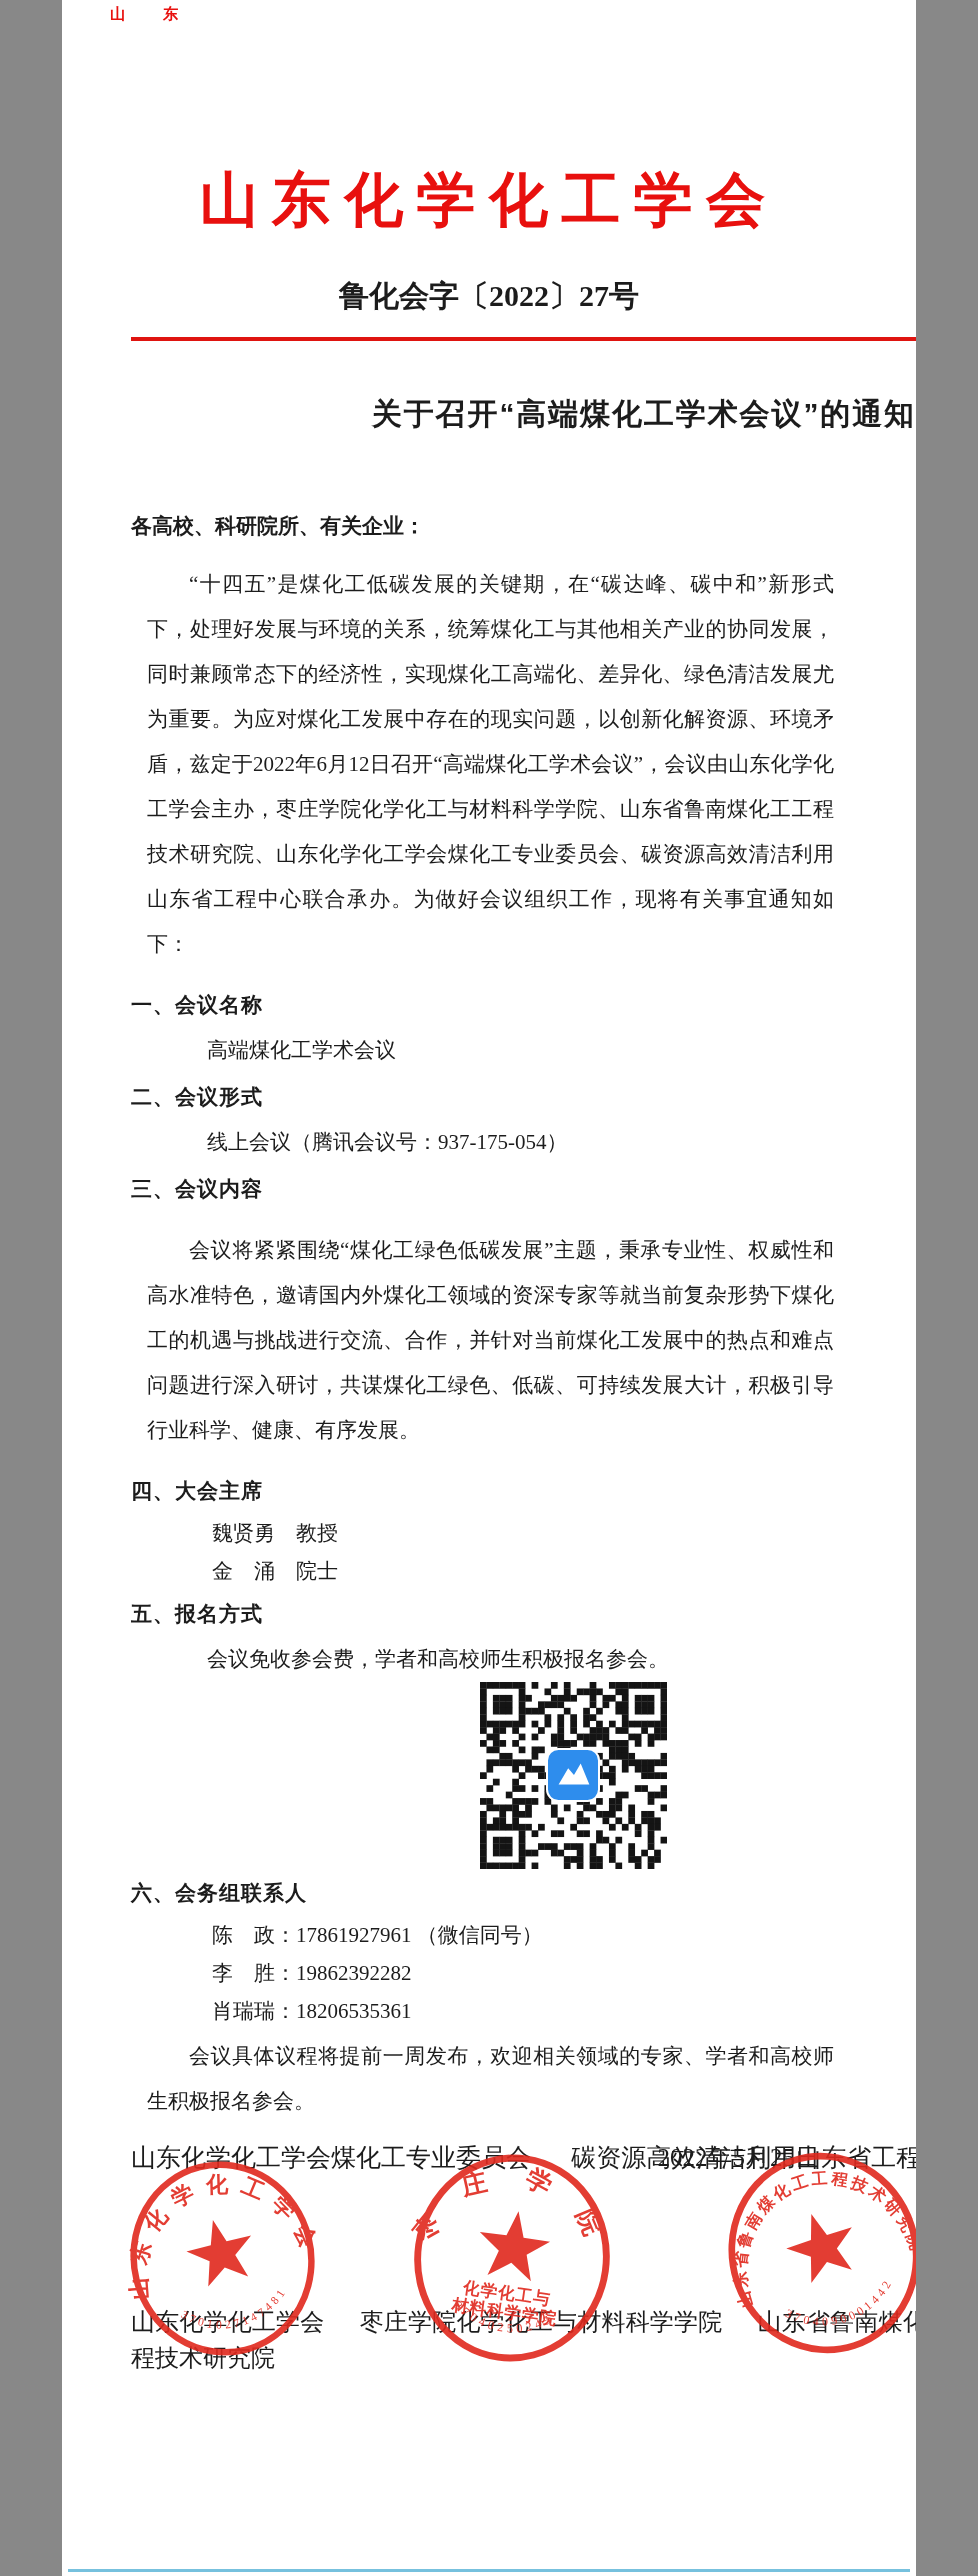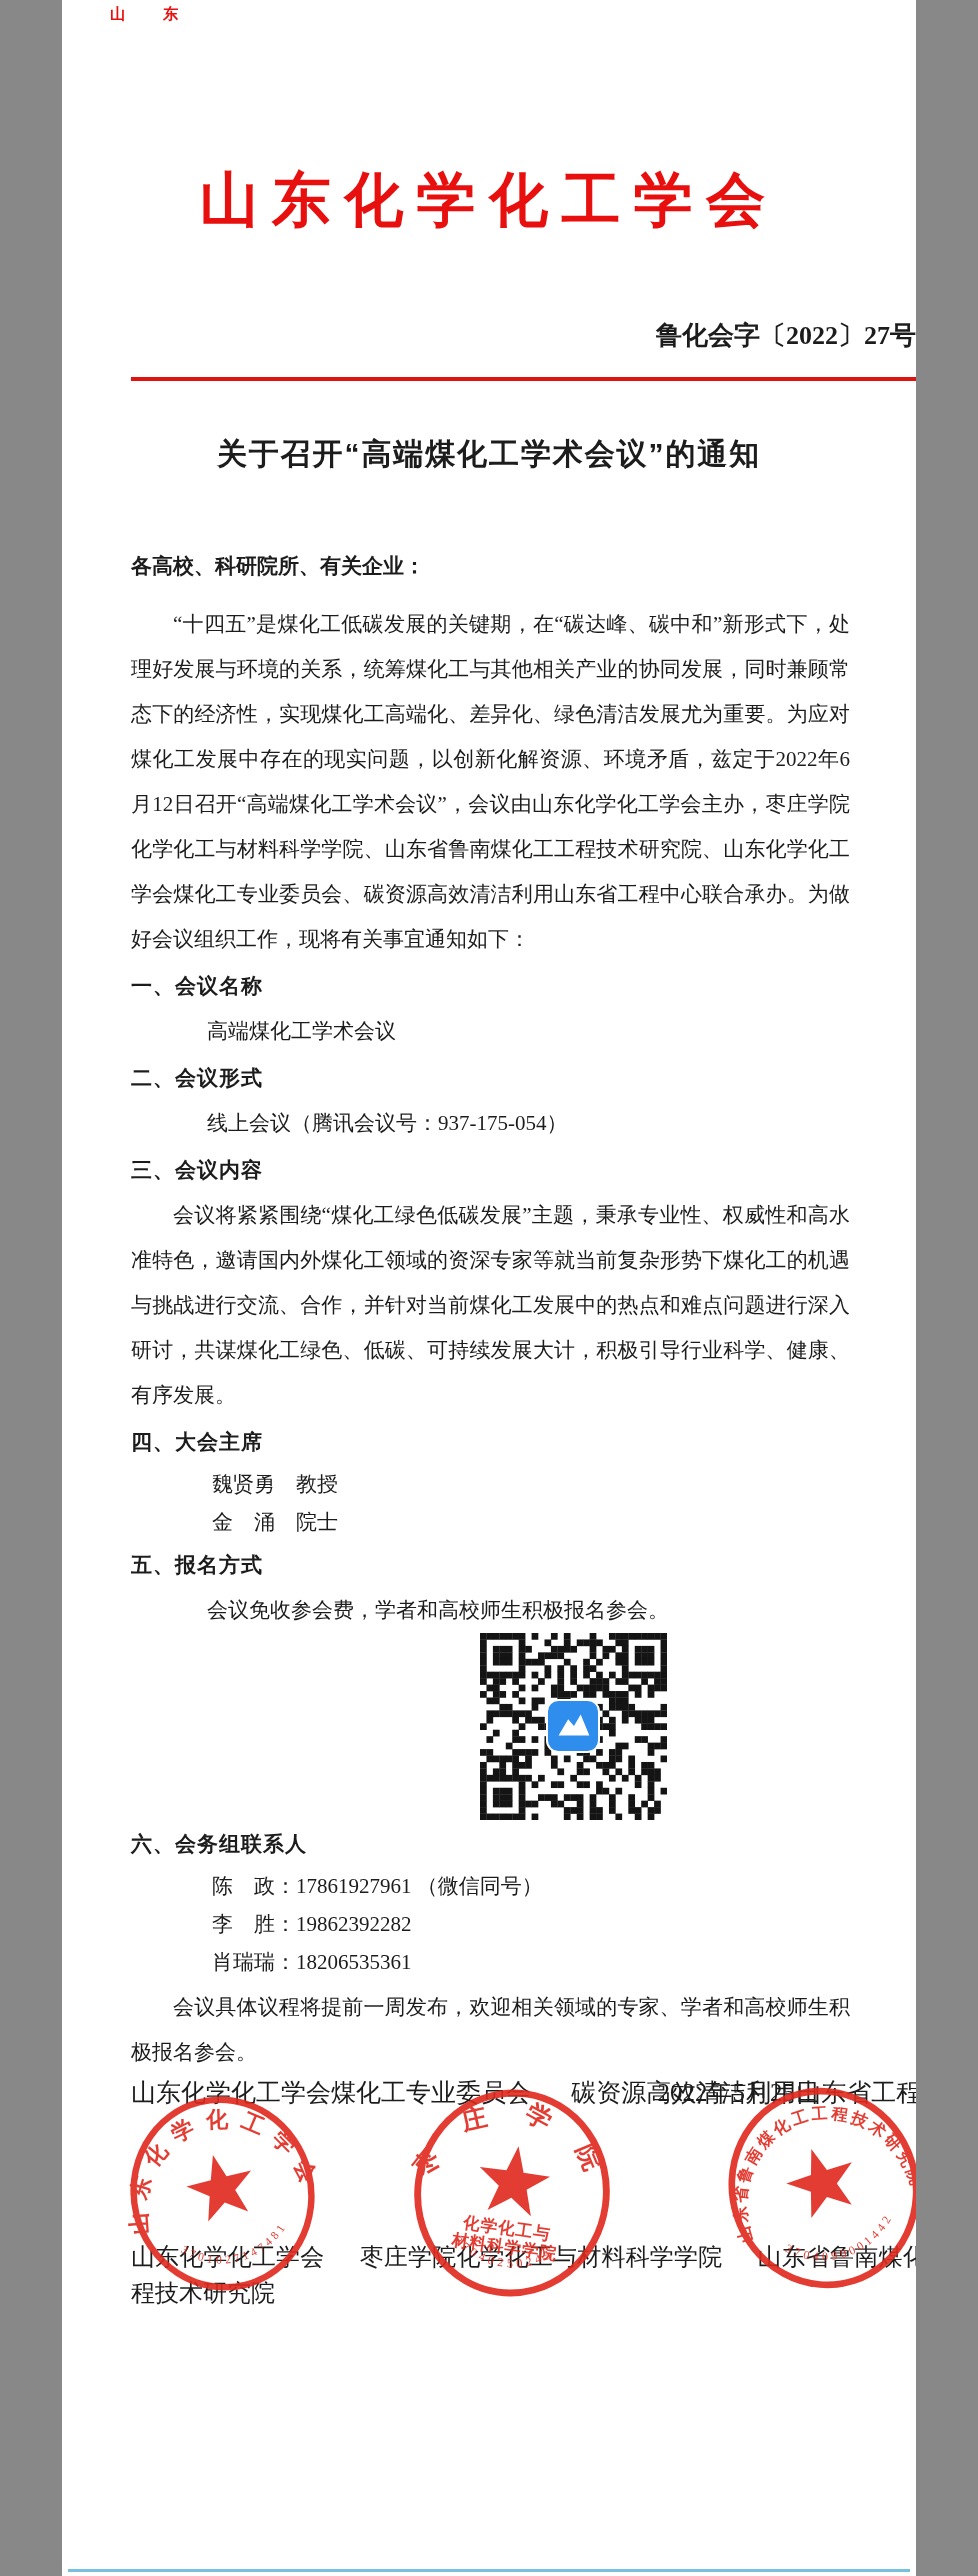--- a/index.html
+++ b/index.html
@@ -17,40 +17,40 @@
     color:var(--title-red);font-size:15.3px;font-weight:bold;letter-spacing:17px;
   }
   .org-title{
     margin:157px 0 0 0;
     text-align:center;
     color:var(--title-red);
     font-size:59px;line-height:86px;
     font-weight:bold;letter-spacing:13.4px;white-space:nowrap;
   }
   .doc-number{
-    margin-top:77px;text-align:right;
-    font-size:26px;line-height:32px;font-weight:bold;
+    margin-top:37px;text-align:center;
+    font-size:30px;line-height:32px;font-weight:bold;
   }
   .red-rule{
     margin:25px 0 0 69px;width:844px;height:3.8px;
     background:var(--rule-red);
   }
   .notice-title{
-    margin-top:52px;text-align:center;
+    margin-top:52px;text-align:right;
     font-size:30px;line-height:42px;font-weight:bold;
     font-family:"Liberation Sans","DejaVu Sans",sans-serif;
     letter-spacing:1.9px;
   }
   .content{
     margin:69px 66px 0 69px;
     font-size:21px;line-height:45px;
     text-align:justify;
   }
   .salutation{font-weight:bold;}
-  .para{text-indent:2em;margin:0;}
+  .para{text-indent:2em;margin:16px;}
   .intro{margin-top:13.4px;}
   .sec-heading{
     font-weight:bold;margin-top:2px;
     font-family:Liberation Serif, serif;
     letter-spacing:1px;
   }
   .sec-body-line{padding-left:76px;}
   .tight{line-height:38px;padding-left:81px;}
   .qr-wrap{
     position:relative;width:187px;height:187px;

